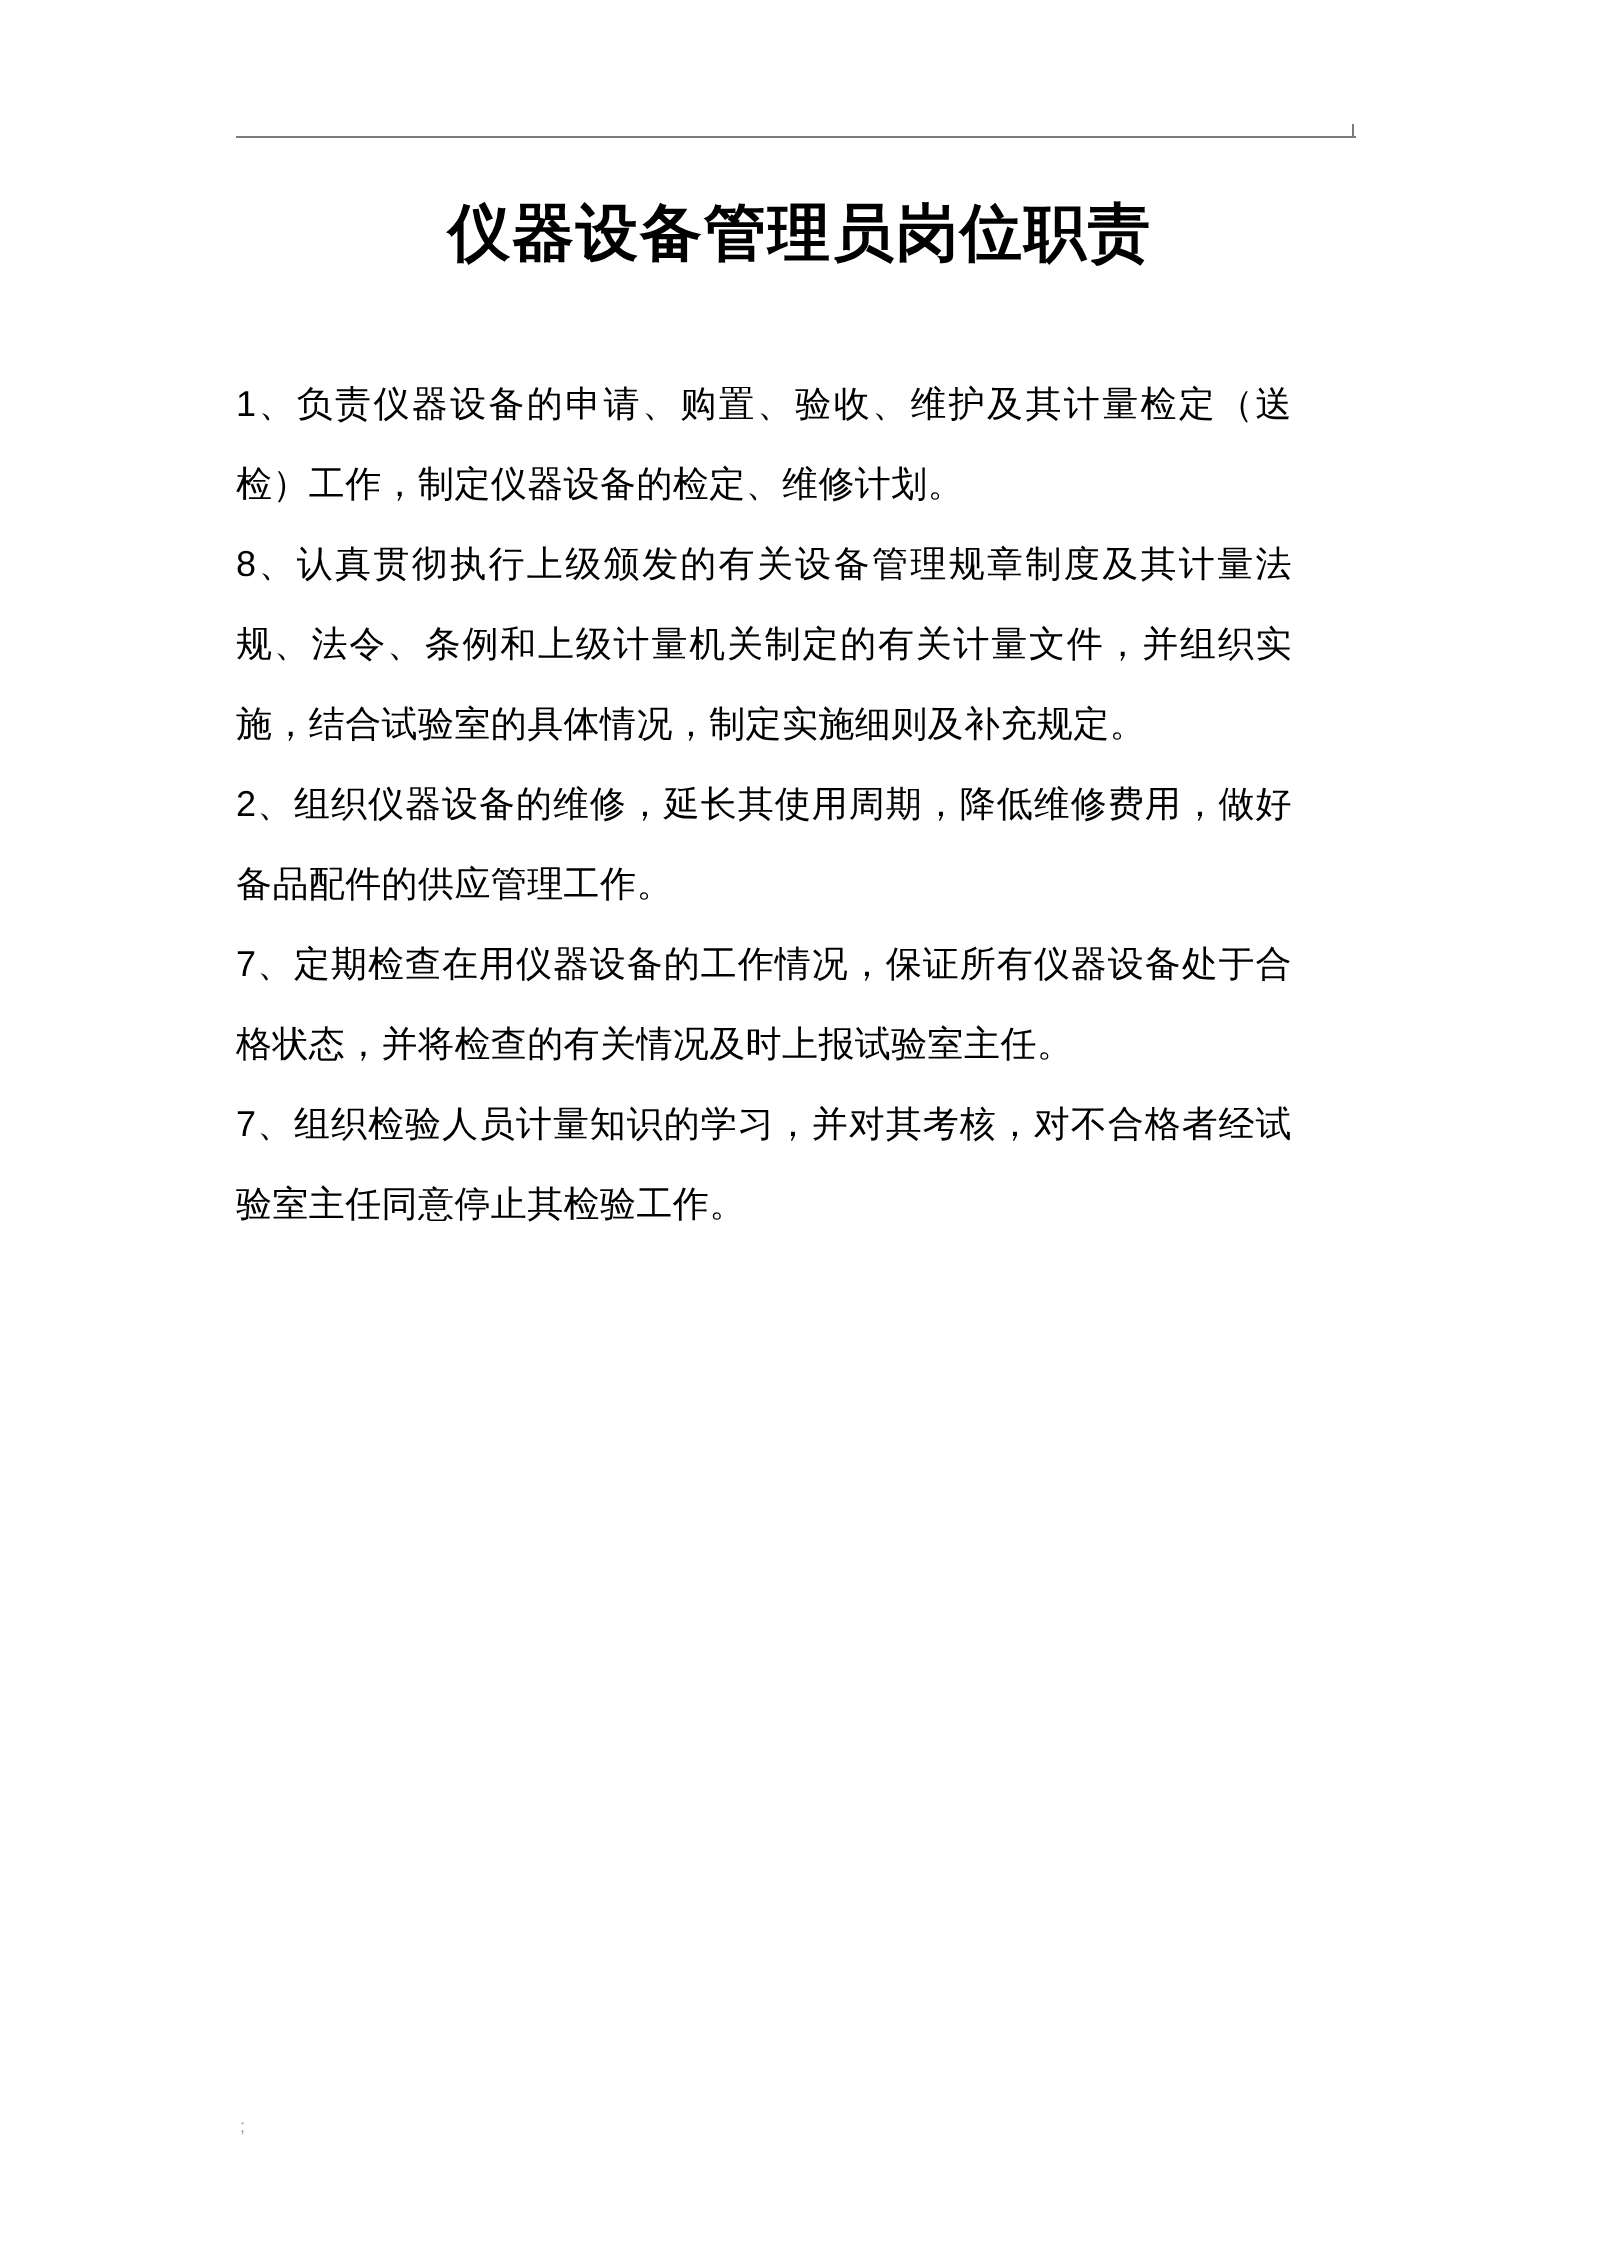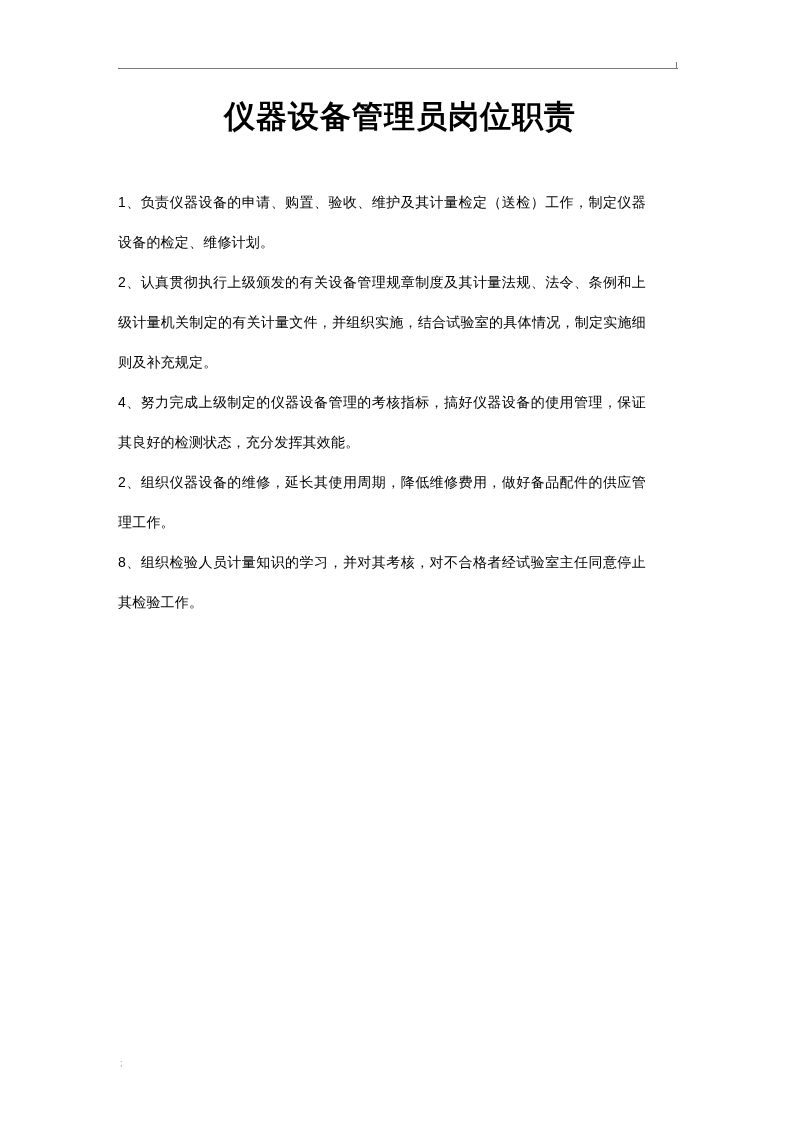--- a/index.html
+++ b/index.html
@@ -52,21 +52,21 @@
     color: #000000;
   }
   .body-block {
     position: absolute;
     left: 118px;
     top: 182px;
     width: 528px;
   }
   .para {
     font-family: "Liberation Sans", "DejaVu Sans", sans-serif;
-    font-size: 14px;
+    font-size: 18px;
     line-height: 40px;
     color: #000000;
     text-align: justify;
     text-justify: inter-ideograph;
     margin: 0 0 0 0;
     letter-spacing: 0.2px;
   }
   .footer-mark {
     position: absolute;
     left: 120px;
@@ -81,21 +81,21 @@
 
 <div class="page">
 
   <div class="header-rule"></div>
   <div class="header-tick"></div>
 
   <div class="doc-title">仪器设备管理员岗位职责</div>
 
   <div class="body-block">
     <p class="para">1、负责仪器设备的申请、购置、验收、维护及其计量检定（送检）工作，制定仪器设备的检定、维修计划。</p>
-    <p class="para">2、认真贯彻执行上级颁发的有关设备管理规章制度及其计量法规、法令、条例和上级计量机关制定的有关计量文件，并组织实施，结合试验室的具体情况，制定实施细则及补充规定。</p>
-    <p class="para">4、努力完成上级制定的仪器设备管理的考核指标，搞好仪器设备的使用管理，保证其良好的检测状态，充分发挥其效能。</p>
+    <p class="para">8、认真贯彻执行上级颁发的有关设备管理规章制度及其计量法规、法令、条例和上级计量机关制定的有关计量文件，并组织实施，结合试验室的具体情况，制定实施细则及补充规定。</p>
     <p class="para">2、组织仪器设备的维修，延长其使用周期，降低维修费用，做好备品配件的供应管理工作。</p>
-    <p class="para">8、组织检验人员计量知识的学习，并对其考核，对不合格者经试验室主任同意停止其检验工作。</p>
+    <p class="para">7、定期检查在用仪器设备的工作情况，保证所有仪器设备处于合格状态，并将检查的有关情况及时上报试验室主任。</p>
+    <p class="para">7、组织检验人员计量知识的学习，并对其考核，对不合格者经试验室主任同意停止其检验工作。</p>
   </div>
 
   <div class="footer-mark">;</div>
 
 </div>
 
 </body></html>

